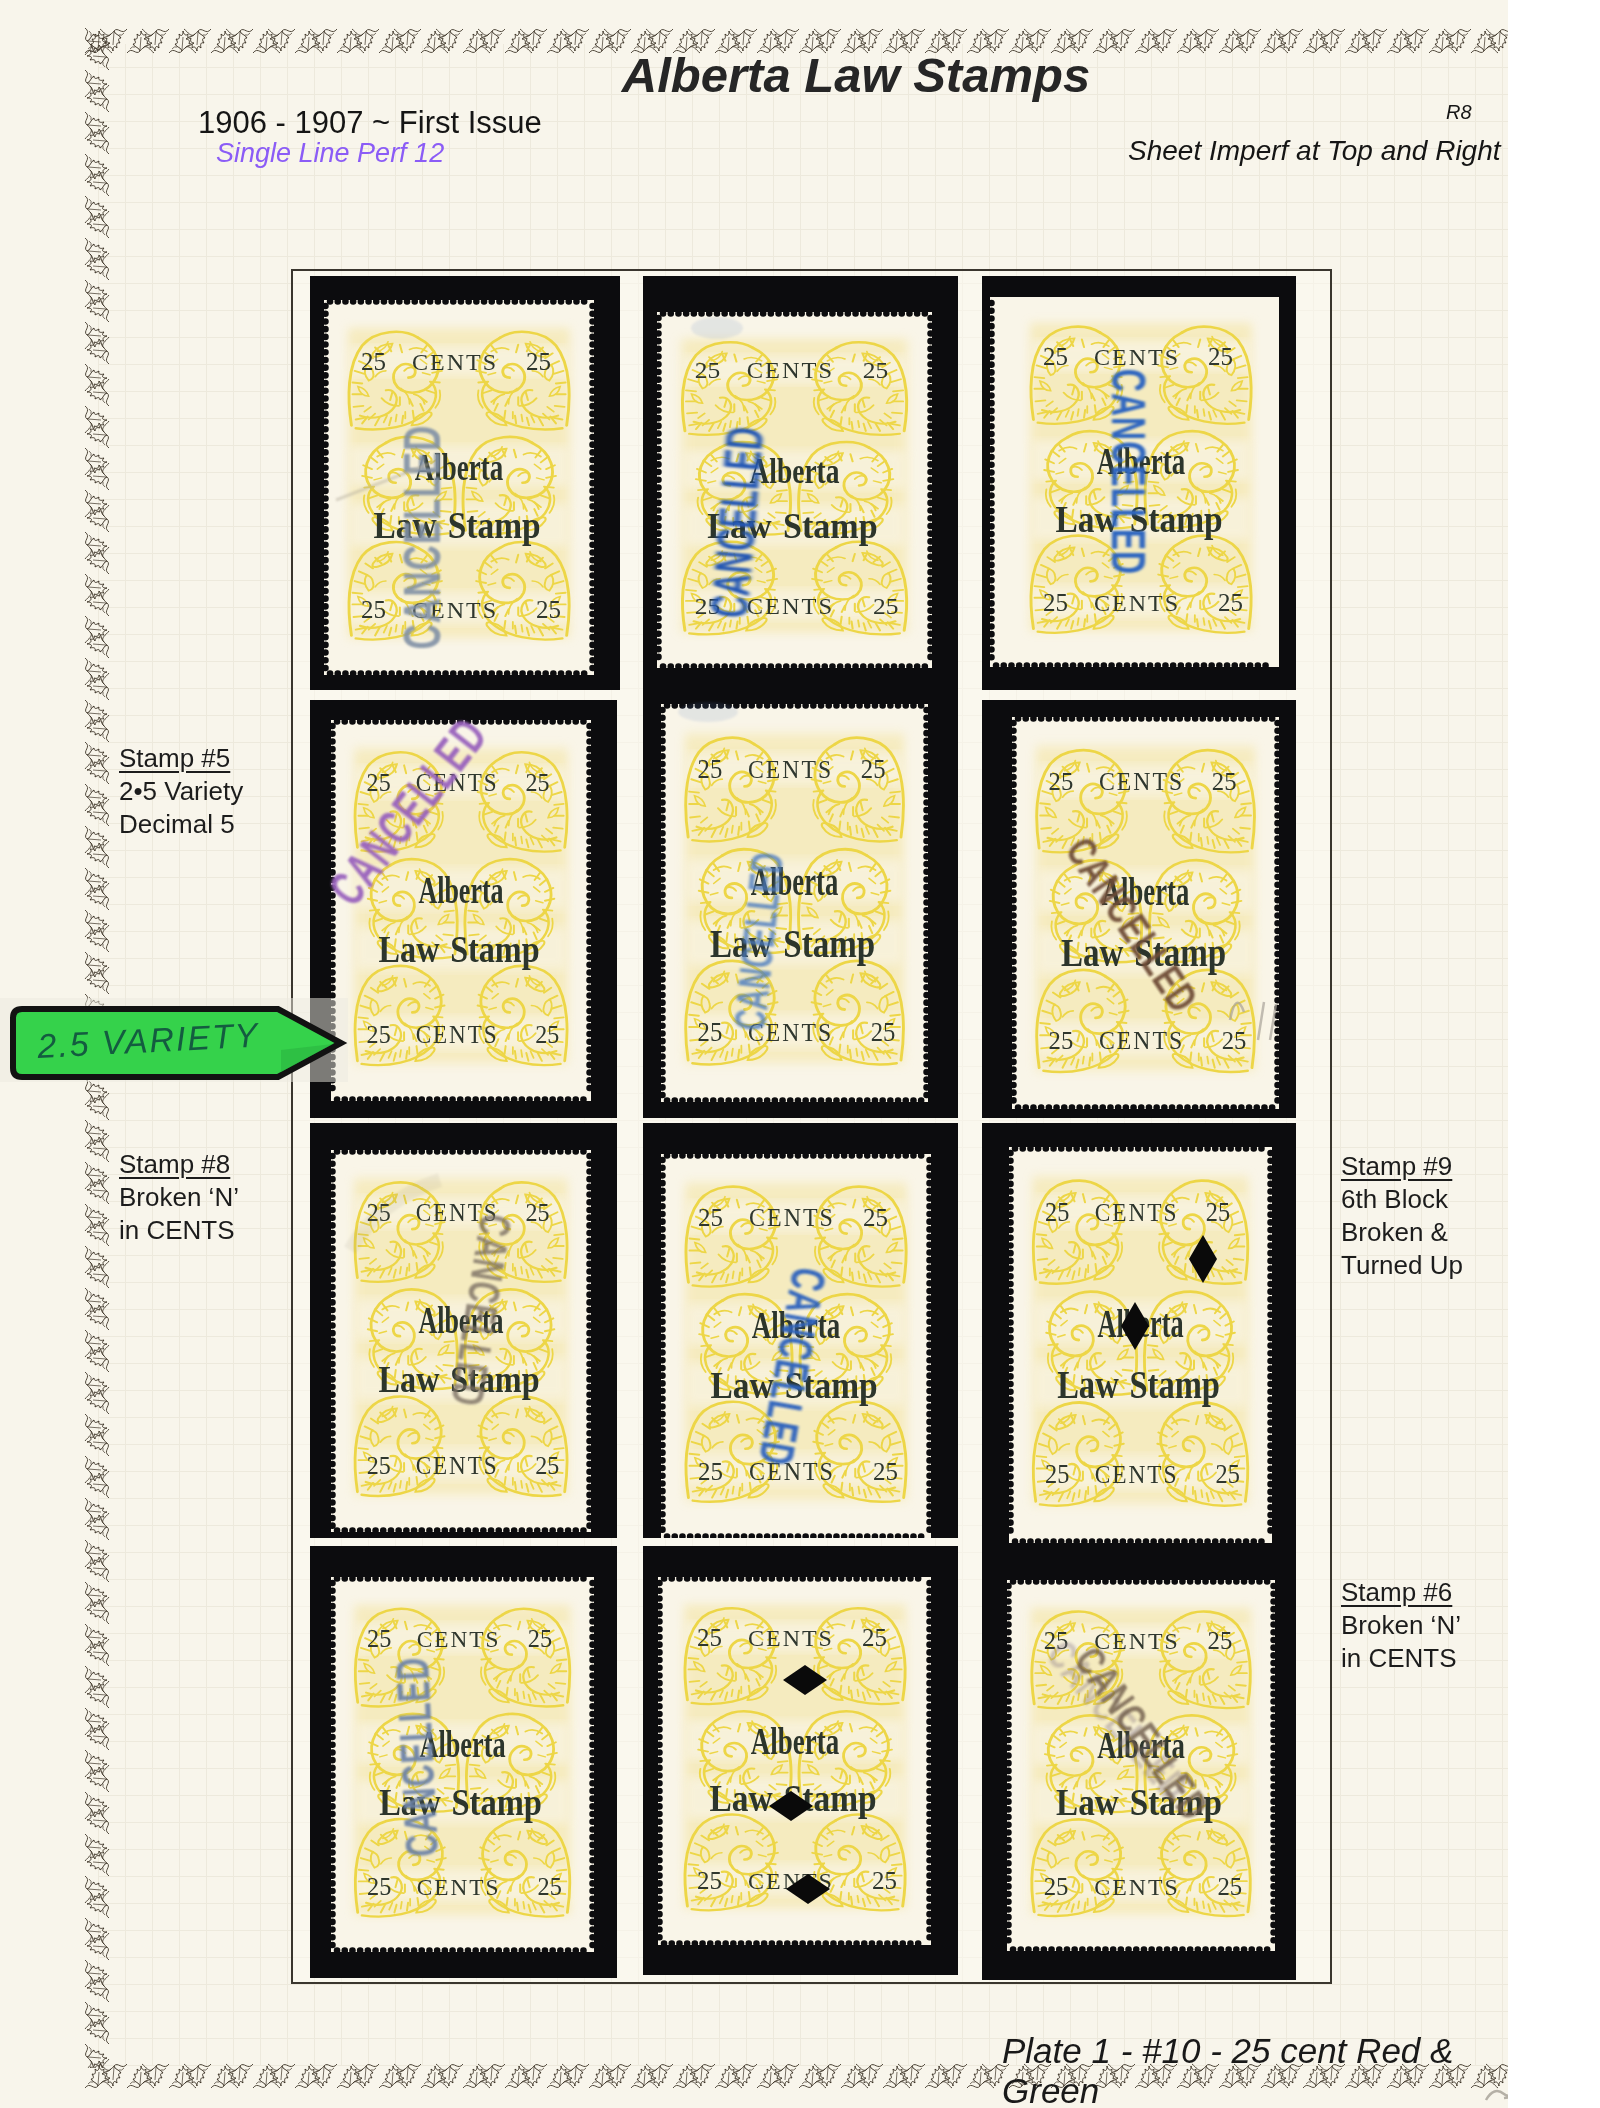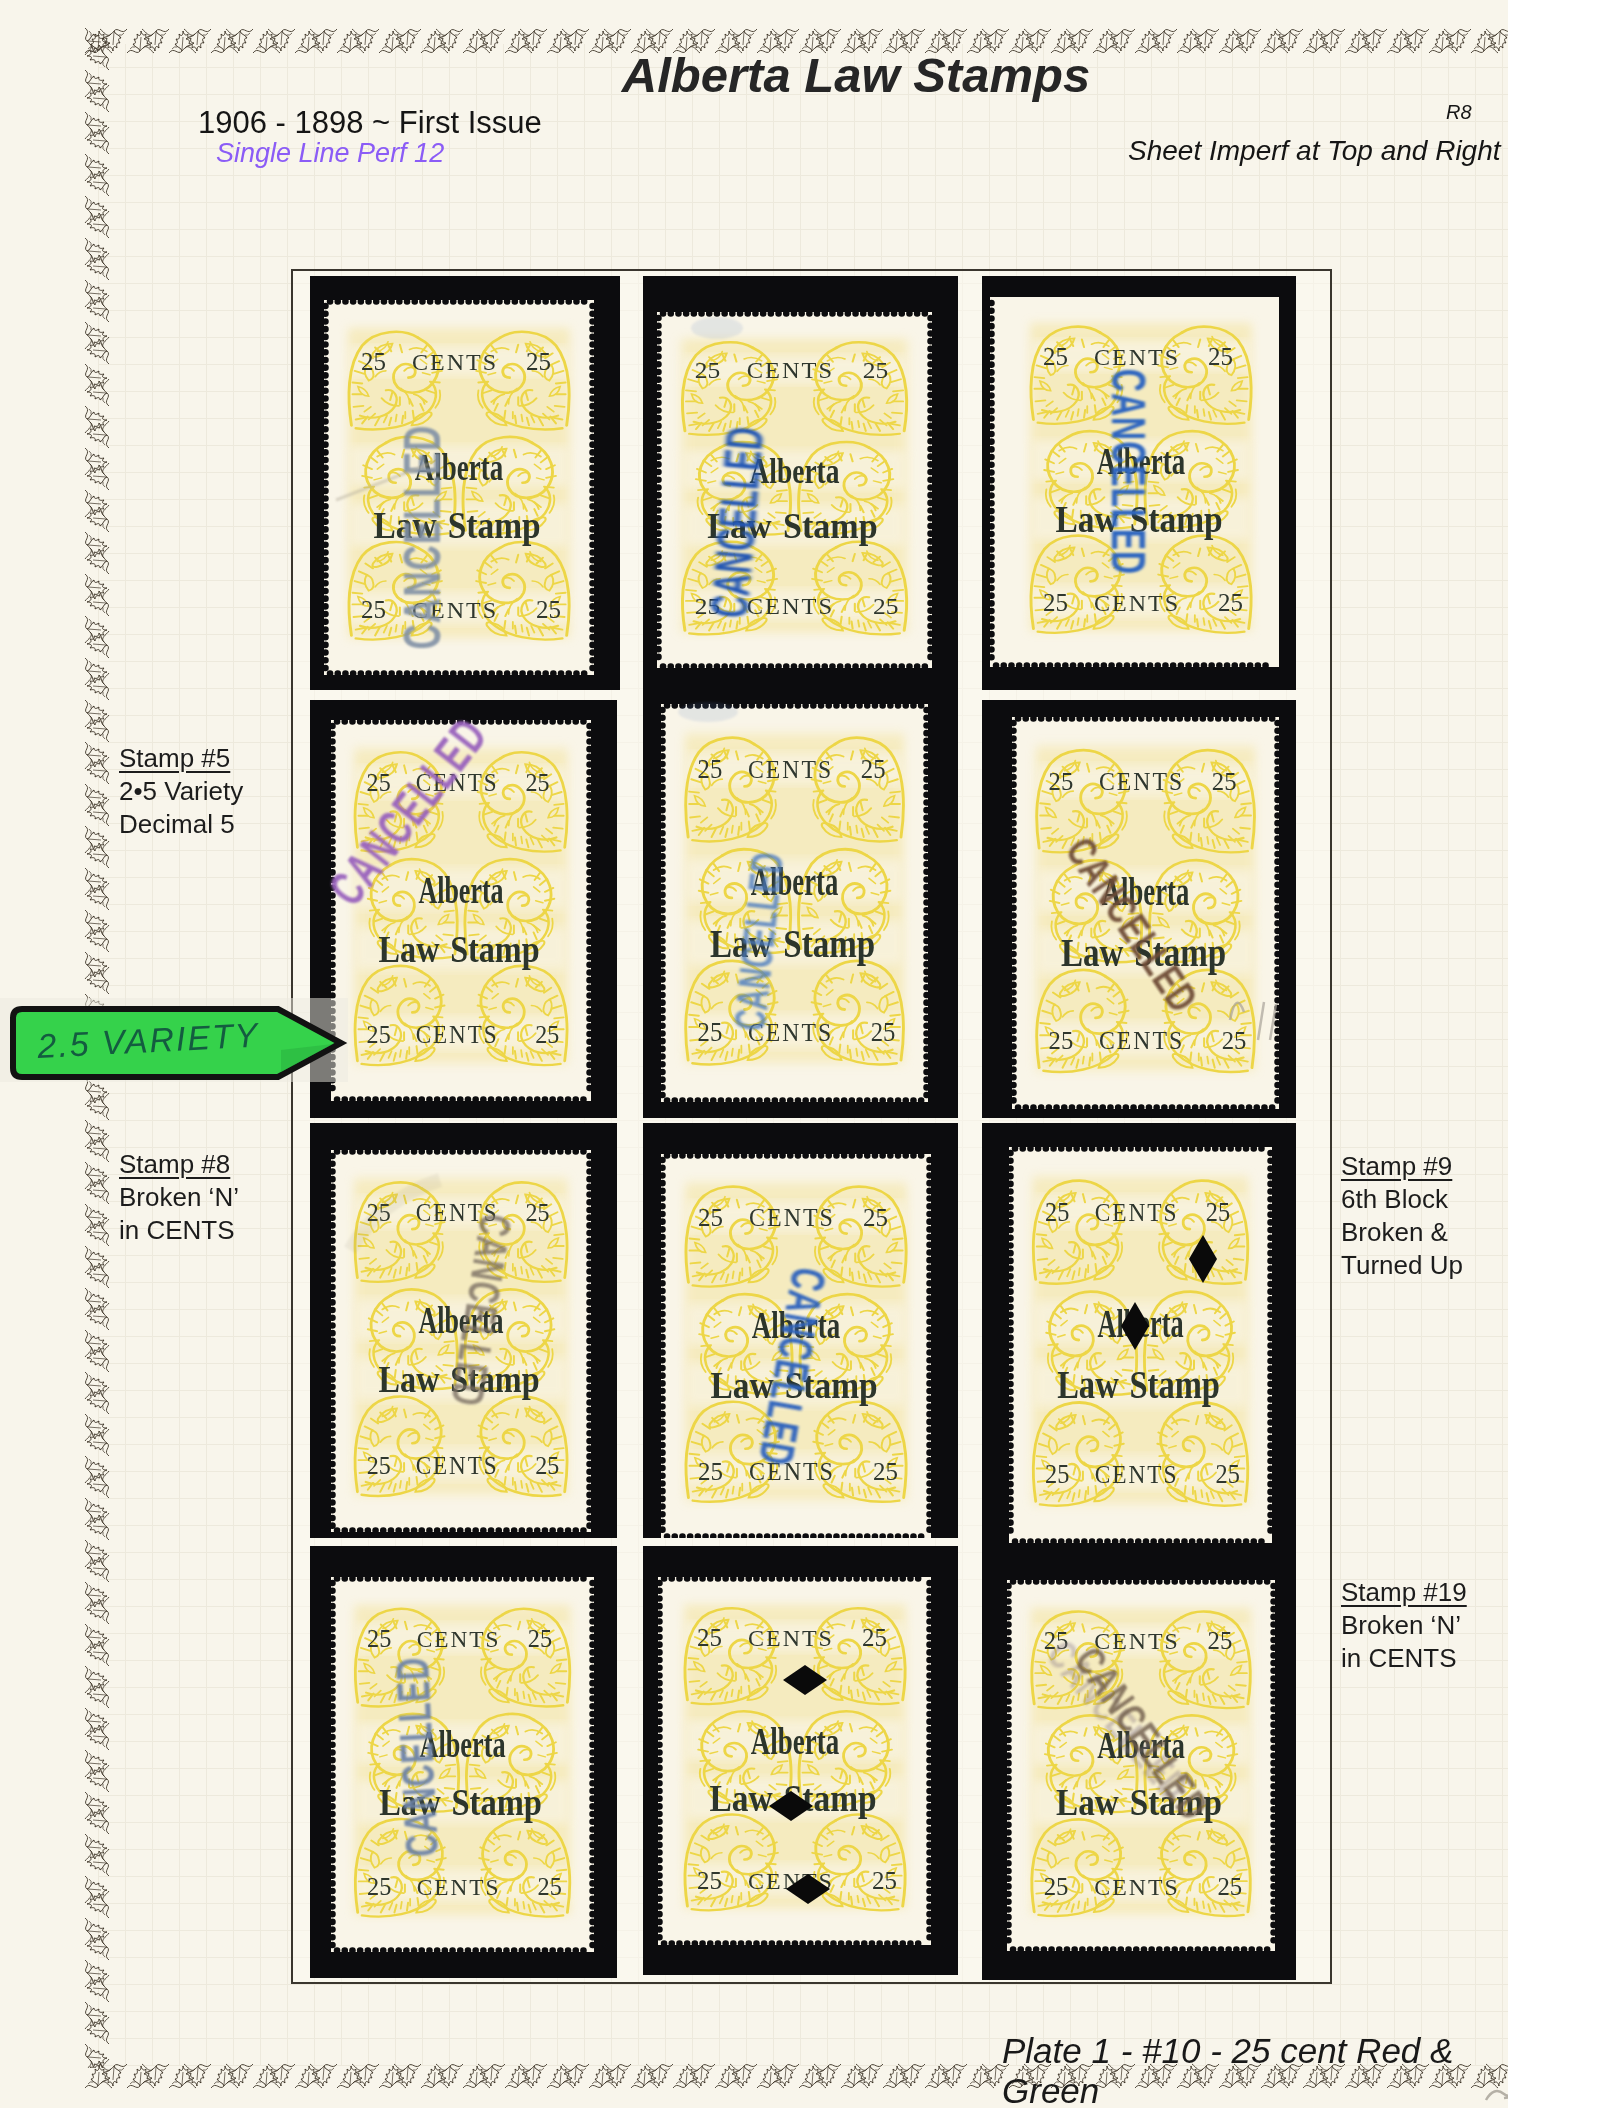--- a/index.html
+++ b/index.html
@@ -129,21 +129,21 @@
 <svg class="abs" style="left:0;top:0;transform-origin:0 0;transform:translate(112px,28px) rotate(90deg);" width="2040" height="31">
       <rect width="2040" height="31" fill="url(#vineH)"></rect>
     </svg>
 
 <svg class="abs" style="left:0;top:0;transform-origin:0 0;transform:translate(1576px,28px) rotate(90deg);" width="2064" height="31">
       <rect width="2064" height="31" fill="url(#vineH)"></rect>
     </svg>
 
 <div class="abs" style="left:112px;top:47px;width:1488px;text-align:center;font-size:49px;font-weight:bold;font-style:italic;color:#262626;">Alberta Law Stamps</div>
 
-<div class="abs" style="left:198px;top:105px;font-size:31px;color:#151515;">1906 - 1898 ~ First Issue</div>
+<div class="abs" style="left:198px;top:105px;font-size:31px;color:#151515;">1906 - 1907 ~ First Issue</div>
 
 <div class="abs" style="left:216px;top:138px;font-size:27px;font-style:italic;color:#8b5cf6;">Single Line Perf 12</div>
 
 
 <div class="abs" style="left:1446px;top:101px;font-size:20px;font-style:italic;color:#151515;">R8</div>
 
 <div class="abs" style="left:1128px;top:135px;font-size:28px;font-style:italic;color:#151515;">Sheet Imperf at Top and Right</div>
 
 
 <div class="abs" style="left:291px;top:269px;width:1037px;height:1711px;border:2px solid #3a362e;background:rgba(252,249,240,0.55);"></div>
@@ -357,21 +357,21 @@
   <text transform="translate(100 150) rotate(50) scale(1,1.4)" text-anchor="middle" font-size="30" letter-spacing="1" fill="#8a7a88" opacity=".4" filter="url(#smudge2)">CANCELLED</text>
   <text transform="translate(123 162) rotate(55) scale(1,1.4)" text-anchor="middle" font-size="31" letter-spacing="1" fill="#6d5a4a" opacity=".8" filter="url(#smudge)">CANCELLED</text>
 </svg>
 
 <div class="ann" style="left:119px;top:742px;"><u>Stamp #5</u><br>2•5 Variety<br>Decimal 5</div>
 
 <div class="ann" style="left:119px;top:1148px;"><u>Stamp #8</u><br>Broken ‘N’<br>in CENTS</div>
 
 <div class="ann" style="left:1341px;top:1150px;"><u>Stamp #9</u><br>6th Block<br>Broken &amp;<br>Turned Up</div>
 
-<div class="ann" style="left:1341px;top:1576px;"><u>Stamp #19</u><br>Broken ‘N’<br>in CENTS</div>
+<div class="ann" style="left:1341px;top:1576px;"><u>Stamp #6</u><br>Broken ‘N’<br>in CENTS</div>
 
 <div class="abs" style="left:0;top:998px;width:348px;height:84px;background:#eceadf;opacity:.5;"></div>
 
 <svg class="abs" style="left:0px;top:1000px;" width="350" height="86">
   <path d="M22,9 L278,9 L341,43 L278,77 L22,77 Q13,77 13,68 L13,18 Q13,9 22,9 Z" fill="#35d24b" stroke="#121212" stroke-width="6"></path>
   <path d="M281,50 L333,44 L281,72 Z" fill="#28b040" opacity=".55"></path>
   <text x="38" y="58" font-family="Liberation Sans" font-style="italic" font-size="34" fill="#145c40" letter-spacing="2" transform="rotate(-3 38 58)">2.5 VARIETY</text>
 </svg>
 
 <div class="abs" style="left:1002px;top:2031px;font-size:35px;font-style:italic;color:#191919;">Plate 1 - #10 - 25 cent Red &amp; Green</div>

